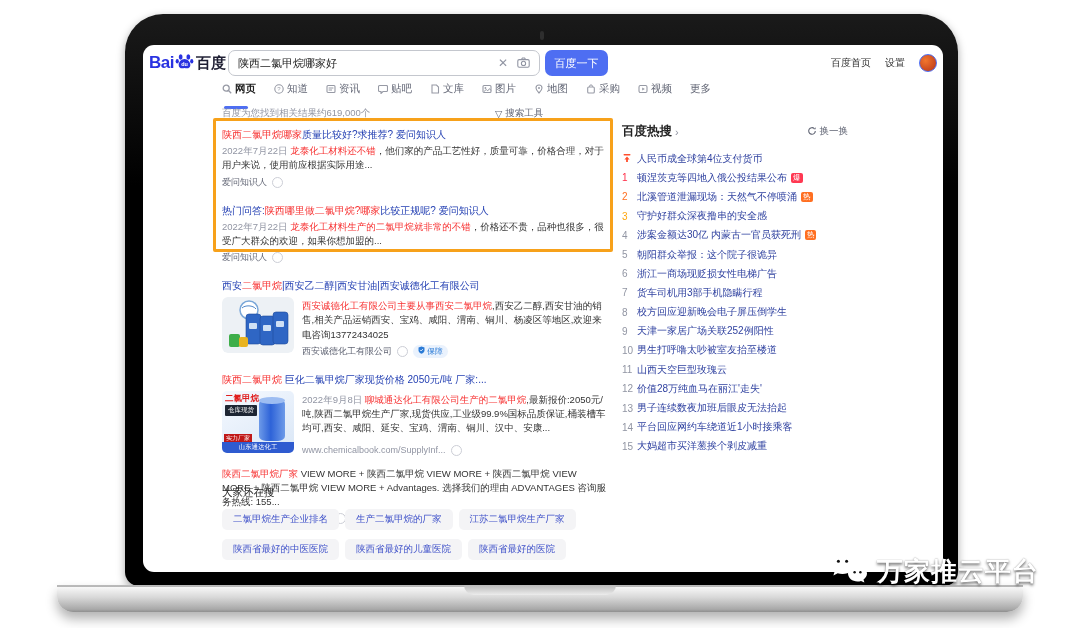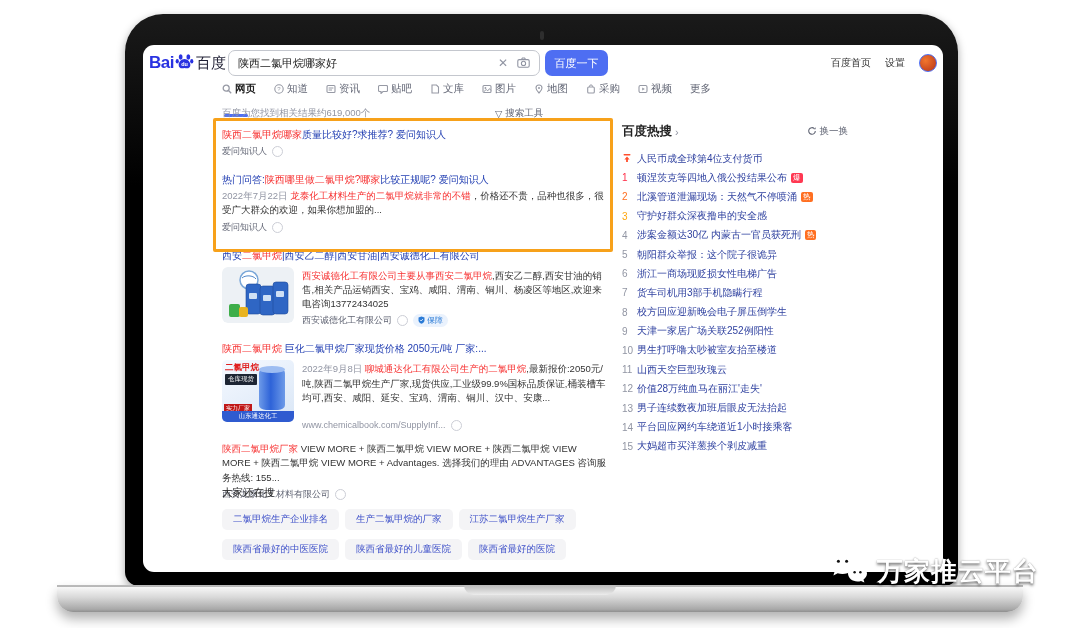--- a/index.html
+++ b/index.html
@@ -19,53 +19,53 @@
   .base-seam{position:absolute;left:0;right:0;top:0;height:2px;background:rgba(60,60,60,.35)}
   .screen{position:absolute;left:143px;top:45px;width:800px;height:527px;background:#fff;
           border-radius:11px;overflow:hidden}
   
   .wm{position:absolute;left:828px;top:551px;display:flex;align-items:center;gap:9px;z-index:9}
   .wm-text{color:#fff;font-size:26px;font-weight:bold;letter-spacing:1px;
            text-shadow:0 2px 3px rgba(0,0,0,.55), 0 0 1px rgba(0,0,0,.4)}
   
   .logo{position:absolute;left:6px;top:6px;display:flex;align-items:center}
   .logo .bai{color:#2932e1;font-size:17px;font-weight:bold;letter-spacing:-.5px}
-  .logo .cn{color:#1f1f33;font-size:15px;font-weight:normal;margin-left:1px}
+  .logo .cn{color:#1f1f33;font-size:15px;font-weight:bold;margin-left:1px}
   .sbox{position:absolute;left:85px;top:5px;width:312px;height:26px;border:1px solid #c4c7ce;
         border-radius:7px;display:flex;align-items:center;padding:7px 9px;box-sizing:border-box;background:#fff}
   .sbox .q{font-size:11px;color:#222;flex:1;white-space:nowrap;overflow:hidden}
   .sbox .clr{color:#9195a3;font-size:12px;margin-right:9px;cursor:pointer}
   .sbtn{position:absolute;left:402px;top:5px;width:63px;height:26px;background:#4e6ef2;color:#fff;
         border:none;border-radius:7px;font-size:11px;cursor:pointer;
         font-family:"Liberation Sans","DejaVu Sans",sans-serif}
   .toplinks{position:absolute;right:6px;top:9px;display:flex;align-items:center;gap:14px;font-size:10px;color:#333}
   .avatar{width:18px;height:18px;border-radius:50%;border:1.5px solid #4e6ef2;
           background:radial-gradient(circle at 35% 35%, #f2762d, #b63318);box-sizing:border-box}
   
   .tabbar{position:absolute;left:79px;top:37px;display:flex;gap:18px;font-size:10.5px;color:#626675;align-items:center}
-  .tab{display:flex;align-items:center;gap:3px;cursor:pointer;position:relative;padding-bottom:20px}
+  .tab{display:flex;align-items:center;gap:3px;cursor:pointer;position:relative;padding-bottom:12px}
   .tab svg{display:block}
   .tab.active{color:#222;font-weight:bold}
   .tab.active:after{content:"";position:absolute;left:2px;bottom:-1px;width:24px;height:3px;
                     background:#4e6ef2;border-radius:2px}
   
   .meta{position:absolute;left:79px;top:62px;font-size:9.5px;color:#9195a3}
   .tools{position:absolute;left:352px;top:62px;font-size:9.5px;color:#626675;display:flex;gap:3px;align-items:center;cursor:pointer}
   
   .results{position:absolute;left:79px;top:79px;width:384px}
   .result{margin-bottom:11px}
   .rtitle{font-size:10px;line-height:1.35;color:#2440b3;cursor:pointer;display:inline}
   .rtitle .hl{color:#f73131}
   .rbody{display:flex;gap:8px;margin-top:4px}
   .snip{font-size:9.5px;line-height:1.5;color:#333;margin-top:2px}
   .snip .d{color:#9195a3}
   .snip .r{color:#f73131}
   .srcrow{margin-top:3px;font-size:9px;color:#626675;display:flex;align-items:center;gap:5px}
   .dotcirc{width:9px;height:9px;border:1px solid #ccced6;border-radius:50%;display:inline-block}
-  .urlrow{margin-top:15px;font-size:9px;color:#9195a3;display:flex;gap:5px}
+  .urlrow{margin-top:9px;font-size:9px;color:#9195a3;display:flex;gap:5px}
   .badge-v{display:inline-flex;align-items:center;gap:2px;background:#eaf2fd;color:#2b7bd6;
            font-size:8px;padding:1px 5px;border-radius:8px}
   .thumb{flex:0 0 auto;border-radius:5px;overflow:hidden;position:relative}
   .thumb3{width:72px;height:56px}
   .thumb4{width:72px;height:62px;background:linear-gradient(150deg,#f5f9ff,#d9e6f6)}
   .t4a{position:absolute;top:2px;left:3px;color:#e02020;font-size:8.5px;font-weight:bold}
   .t4b{position:absolute;top:14px;left:3px;color:#fff;background:#1d2533;font-size:6.5px;padding:1px 3px;border-radius:1px}
   .t4cyl{position:absolute;right:9px;top:8px;width:26px;height:42px;border-radius:7px/5px;
          background:linear-gradient(90deg,#6d9ae8,#2e63d8 45%,#6d9ae8)}
   .t4cyl:before{content:"";position:absolute;left:0;top:-2px;width:26px;height:7px;border-radius:50%;
@@ -226,20 +226,21 @@
   <div class="tools">
     <span>▽</span>
     <span>搜索工具</span>
   </div>
 
   <div class="obox"></div>
 
   <div class="results" id="results">
       <div class="result"><a class="rtitle"><span class="hl">陕西二氯甲烷哪家</span><span>质量比较好?求推荐? 爱问知识人</span></a><div>
           <div>
+            <div class="snip"><span class="d">2022年7月22日 </span><span class="r">龙泰化工材料还不错</span><span>，他们家的产品工艺性好，质量可靠，价格合理，对于用户来说，使用前应根据实际用途...</span></div>
             <div class="srcrow">
               <span>爱问知识人</span>
               <span class="dotcirc"></span>
             </div>
           </div>
         </div></div>
       <div class="result"><a class="rtitle"><span>热门问答:</span><span class="hl">陕西哪里做二氯甲烷?哪家</span><span>比较正规呢? 爱问知识人</span></a><div>
           <div>
             <div class="snip"><span class="d">2022年7月22日 </span><span class="r">龙泰化工材料生产的二氯甲烷就非常的不错</span><span>，价格还不贵，品种也很多，很受广大群众的欢迎，如果你想加盟的...</span></div>
             <div class="srcrow">

